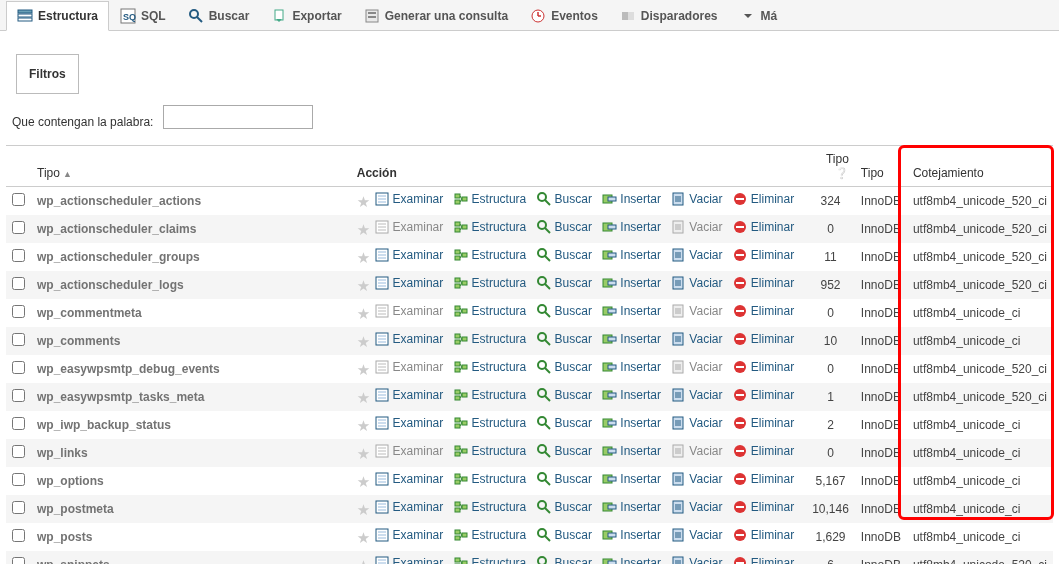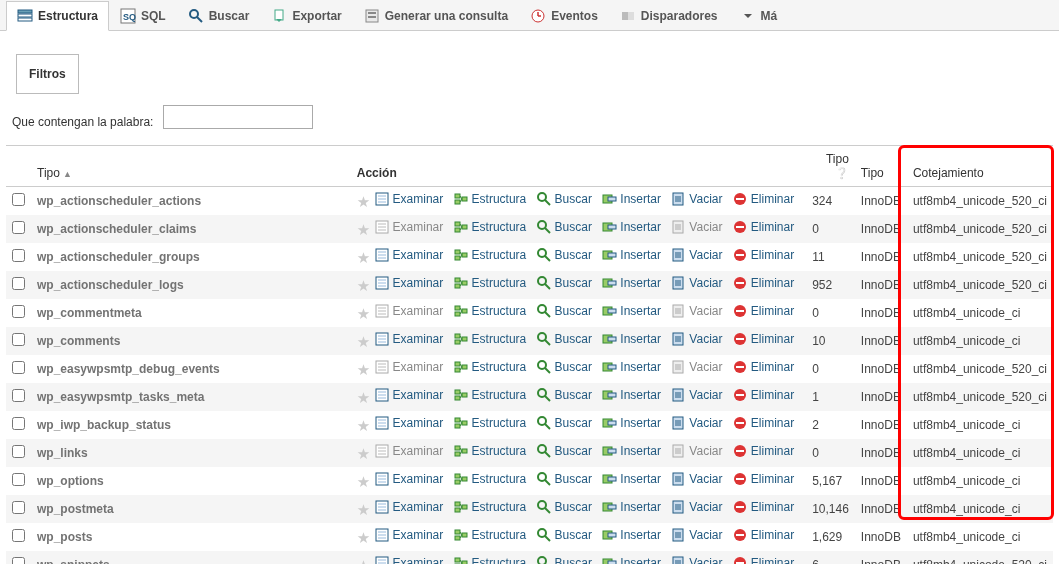--- a/index.html
+++ b/index.html
@@ -86,21 +86,21 @@
     padding: 4px 6px;
     vertical-align: middle;
     white-space: nowrap;
   }
   tbody tr.odd { background: #f5f5f5; }
   tbody tr.even { background: #fff; }
   .table-name { color: #737373; font-weight: bold; cursor:pointer;}
   .action-link { color: #235a81; cursor:pointer; display:inline-flex; align-items:center; gap:3px; margin-right:6px;}
   .action-disabled { color:#888; }
   .star { color:#ccc; font-size:15px; cursor:pointer;}
-  .num { text-align:left; color:#444;}
+  .num { text-align:center; color:#444;}
   .tipo {text-align:left; color:#444;}
   .cot { text-align:left; color:#444;}
   .checkbox-cell {width:20px; text-align:center;}
   .name-cell {width:320px;}
   .help-icon { font-size:11px; color:#235a81;}
   .table-wrap { padding: 0 6px; position:relative;}
   .highlight-box {
     position:absolute;
     border:3px solid red;
     top:0px;

